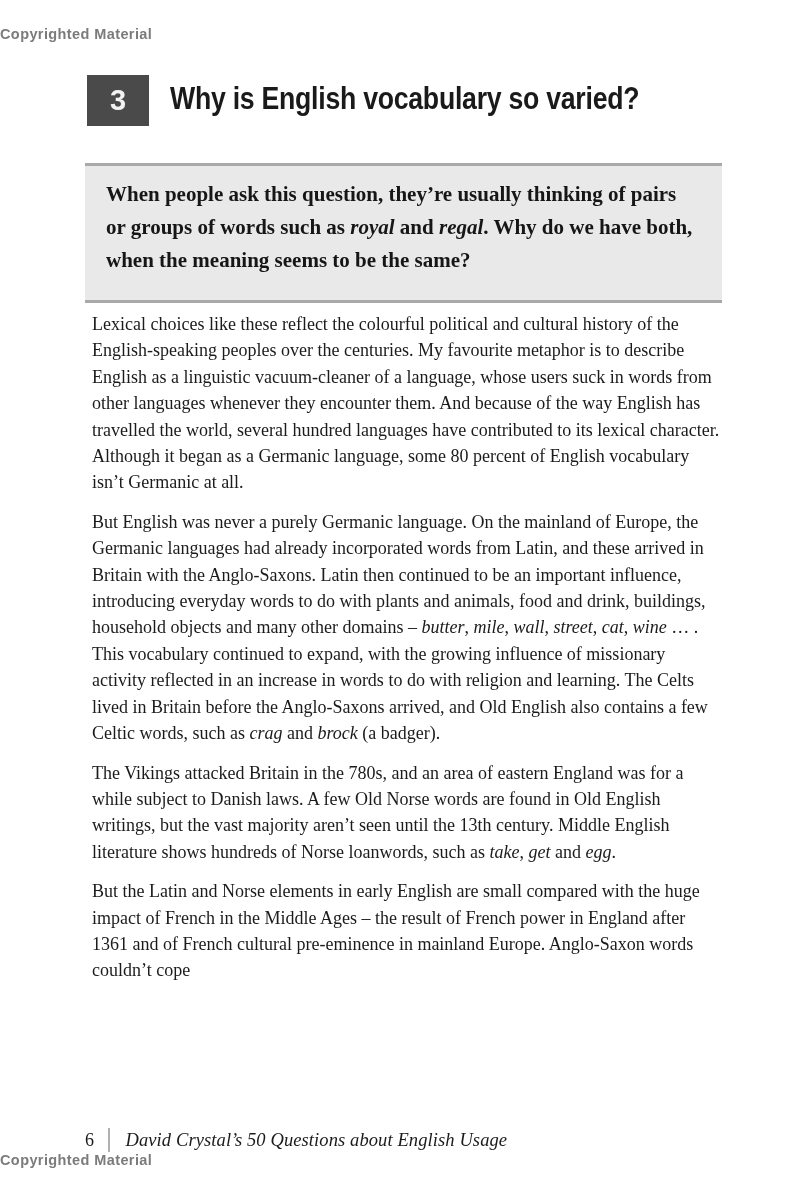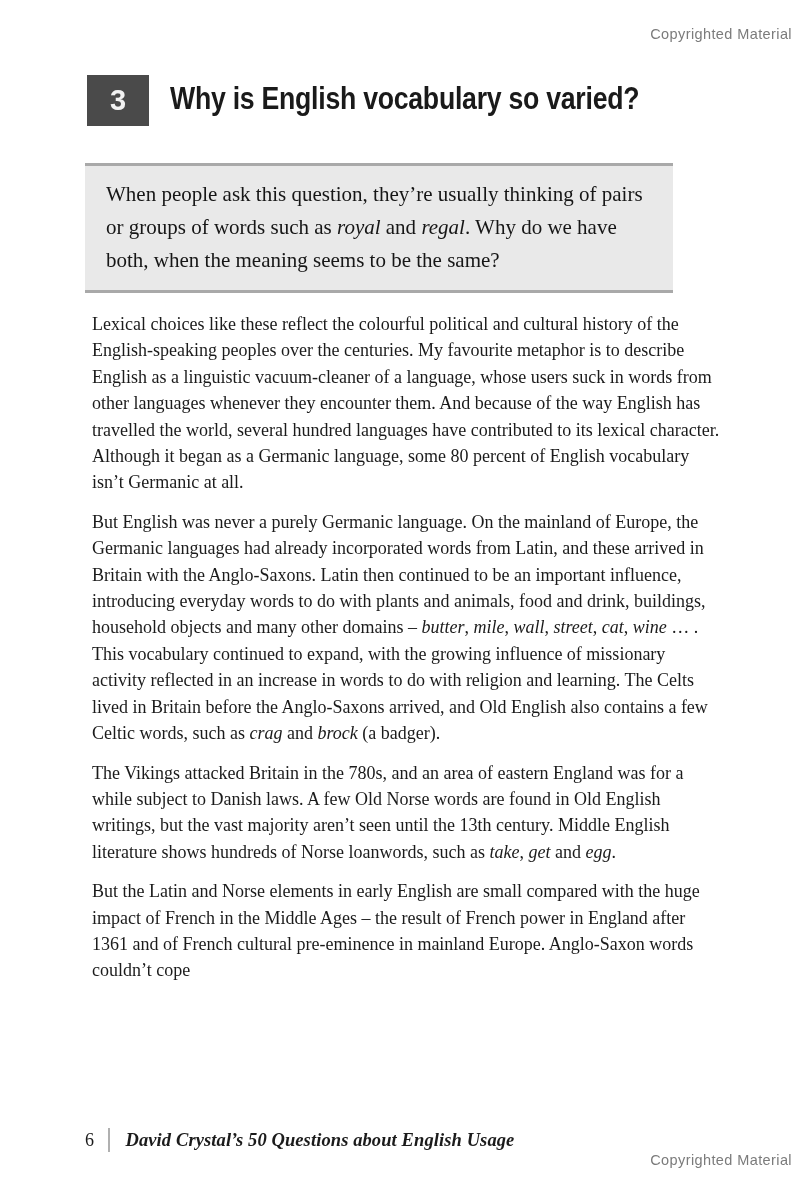--- a/index.html
+++ b/index.html
@@ -8,24 +8,24 @@
     position: relative;
     width: 800px;
     height: 1202px;
     background: #ffffff;
     font-family: "Liberation Serif", serif;
     color: #1b1b1b;
     overflow: hidden;
   }
   .copyright {
     position: absolute;
-    left: 0; right: 8px;
-    text-align: right;
+    left: 0; right: 0;
+    text-align: left;
     font-family: "Liberation Sans", sans-serif;
-    font-weight: normal;
+    font-weight: bold;
     font-size: 14.5px;
     letter-spacing: 0.4px;
     color: #7b7b7b;
   }
   .copyright.top { top: 26px; }
   .copyright.bottom { top: 1152px; }
 
   .chapter-row { position: absolute; top: 75px; left: 87px; right: 78px; }
   .chapter-num-box {
     position: absolute;
@@ -51,26 +51,26 @@
     letter-spacing: -0.3px;
     color: #1a1a1a;
     white-space: nowrap;
     transform: scaleX(0.86);
     transform-origin: left center;
   }
 
   .question-box {
     position: absolute;
     top: 163px; left: 85px;
-    width: 588px;
+    width: 637px;
     background: #e9e9e9;
     border-top: 3px solid #a9a9a9;
     border-bottom: 3px solid #a9a9a9;
-    padding: 12px 22px 13px 21px;
-    font-weight: normal;
+    padding: 12px 22px 23px 21px;
+    font-weight: bold;
     font-size: 21px;
     line-height: 33px;
     color: #161616;
   }
   .question-box em { font-style: italic; }
 
   .body-text {
     position: absolute;
     top: 311px; left: 85px;
     width: 637px;
@@ -93,21 +93,21 @@
     margin-right: 14px;
   }
   .footer .divider {
     width: 1.5px;
     height: 24px;
     background: #b0b0b0;
     margin-right: 16px;
   }
   .footer .book-title {
     font-style: italic;
-    font-weight: bold;
+    font-weight: normal;
     font-size: 18.5px;
     color: #1b1b1b;
     letter-spacing: 0.1px;
   }
 </style>
 </head>
 <body>
 
 <div class="page">
 

